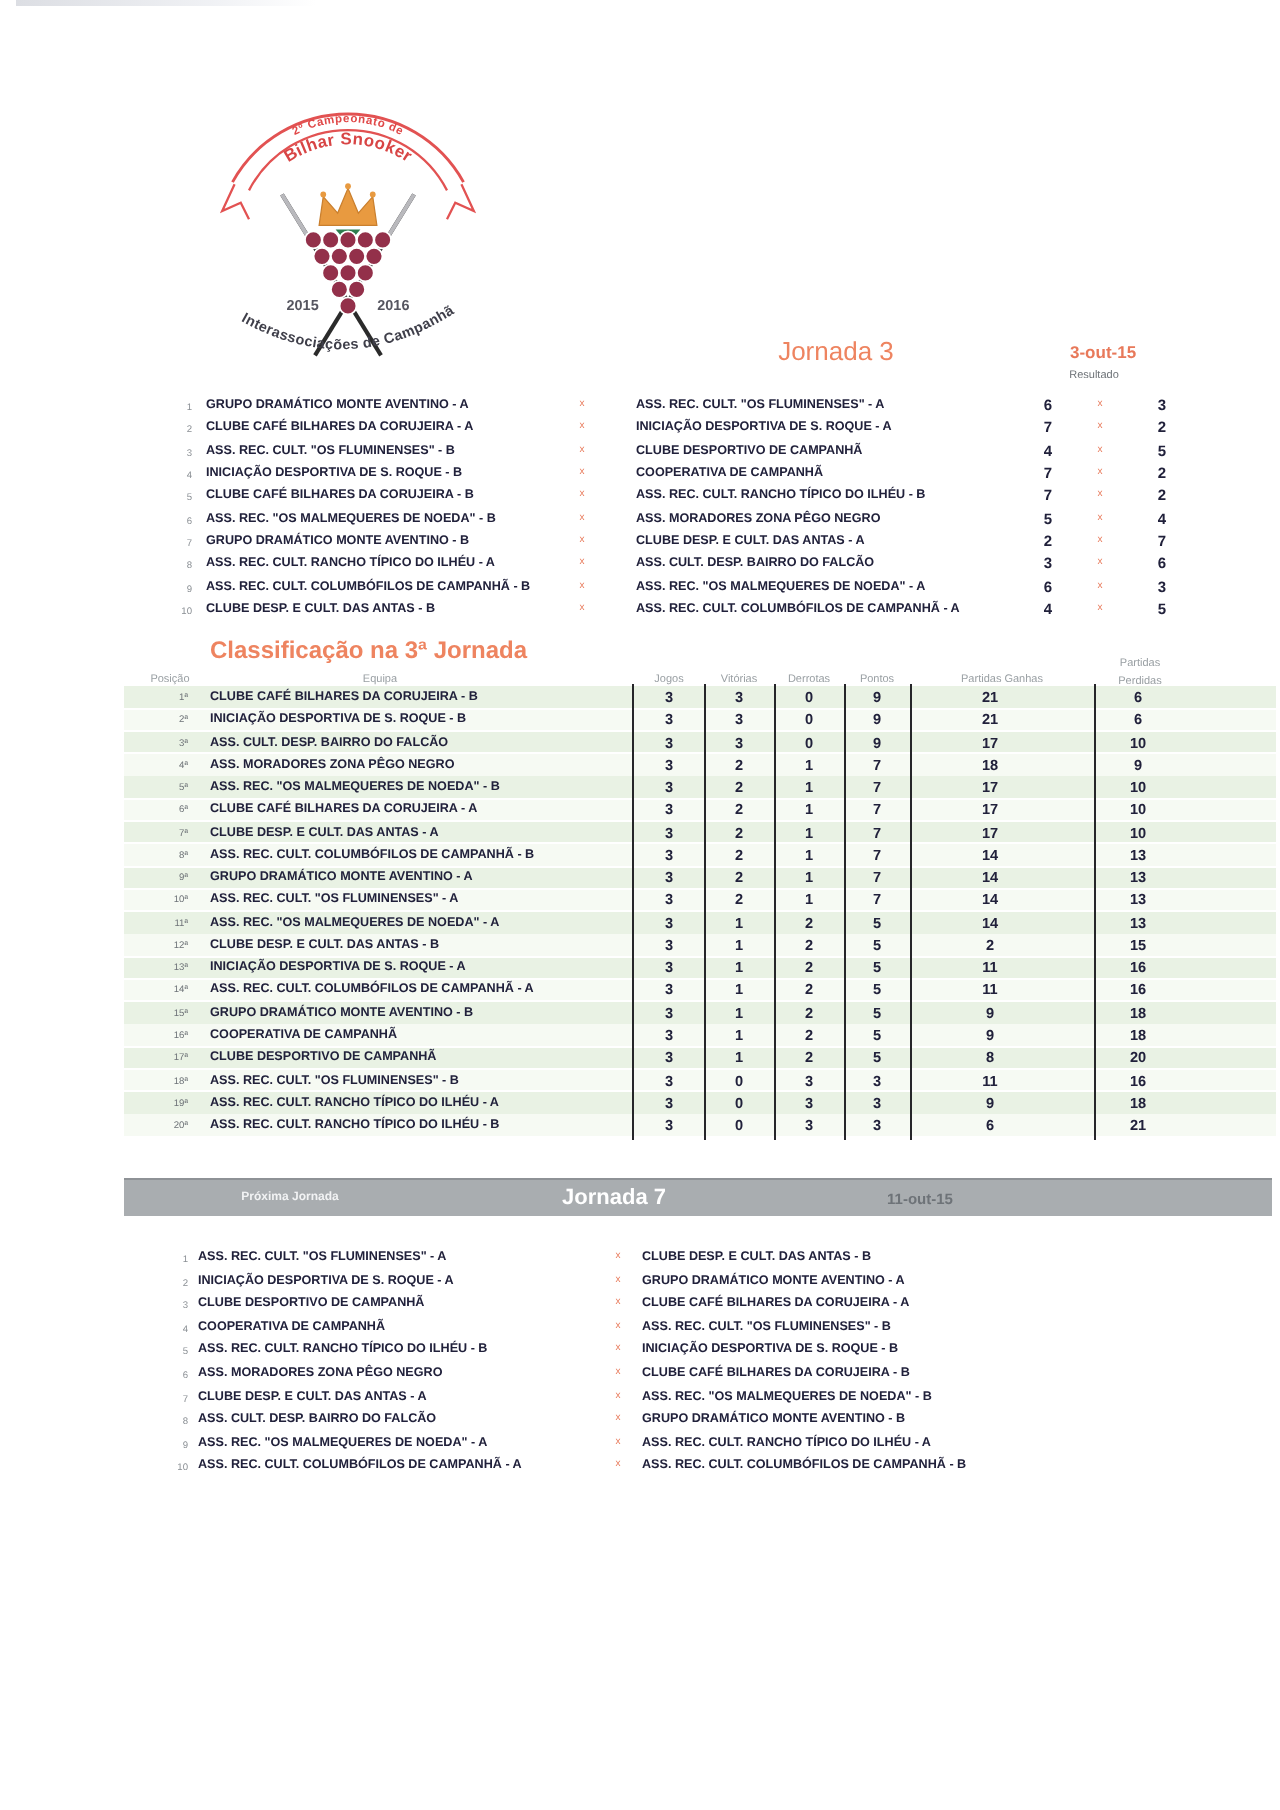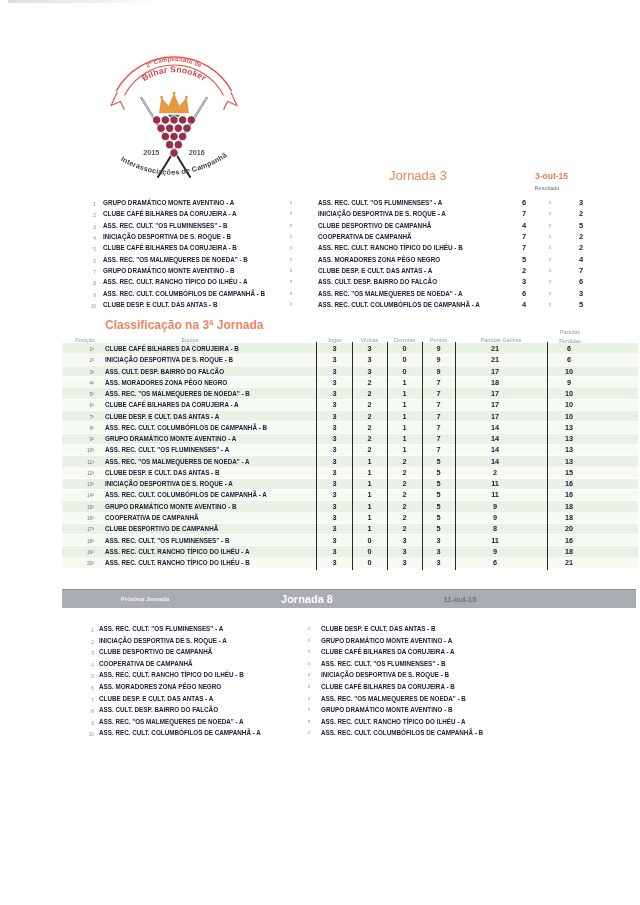--- a/index.html
+++ b/index.html
@@ -486,21 +486,21 @@
     </div>
   <div class="vline vl1"></div>
   <div class="vline vl2"></div>
   <div class="vline vl3"></div>
   <div class="vline vl4"></div>
   <div class="vline vl5"></div>
   <div class="vline vl6"></div>
 
   <div class="j4bar">
     <span class="j4-prox">Próxima Jornada</span>
-    <span class="j4-title">Jornada 8</span>
+    <span class="j4-title">Jornada 7</span>
     <span class="j4-date">11-out-15</span>
   </div>
 
   <div class="mlist j4-list">
 
       <div class="mrow odd">
         <span class="mnum">1</span>
         <span class="mhome">ASS. REC. CULT. "OS FLUMINENSES" - A</span>
         <span class="msep">x</span>
         <span class="maway">CLUBE DESP. E CULT. DAS ANTAS - B</span>

